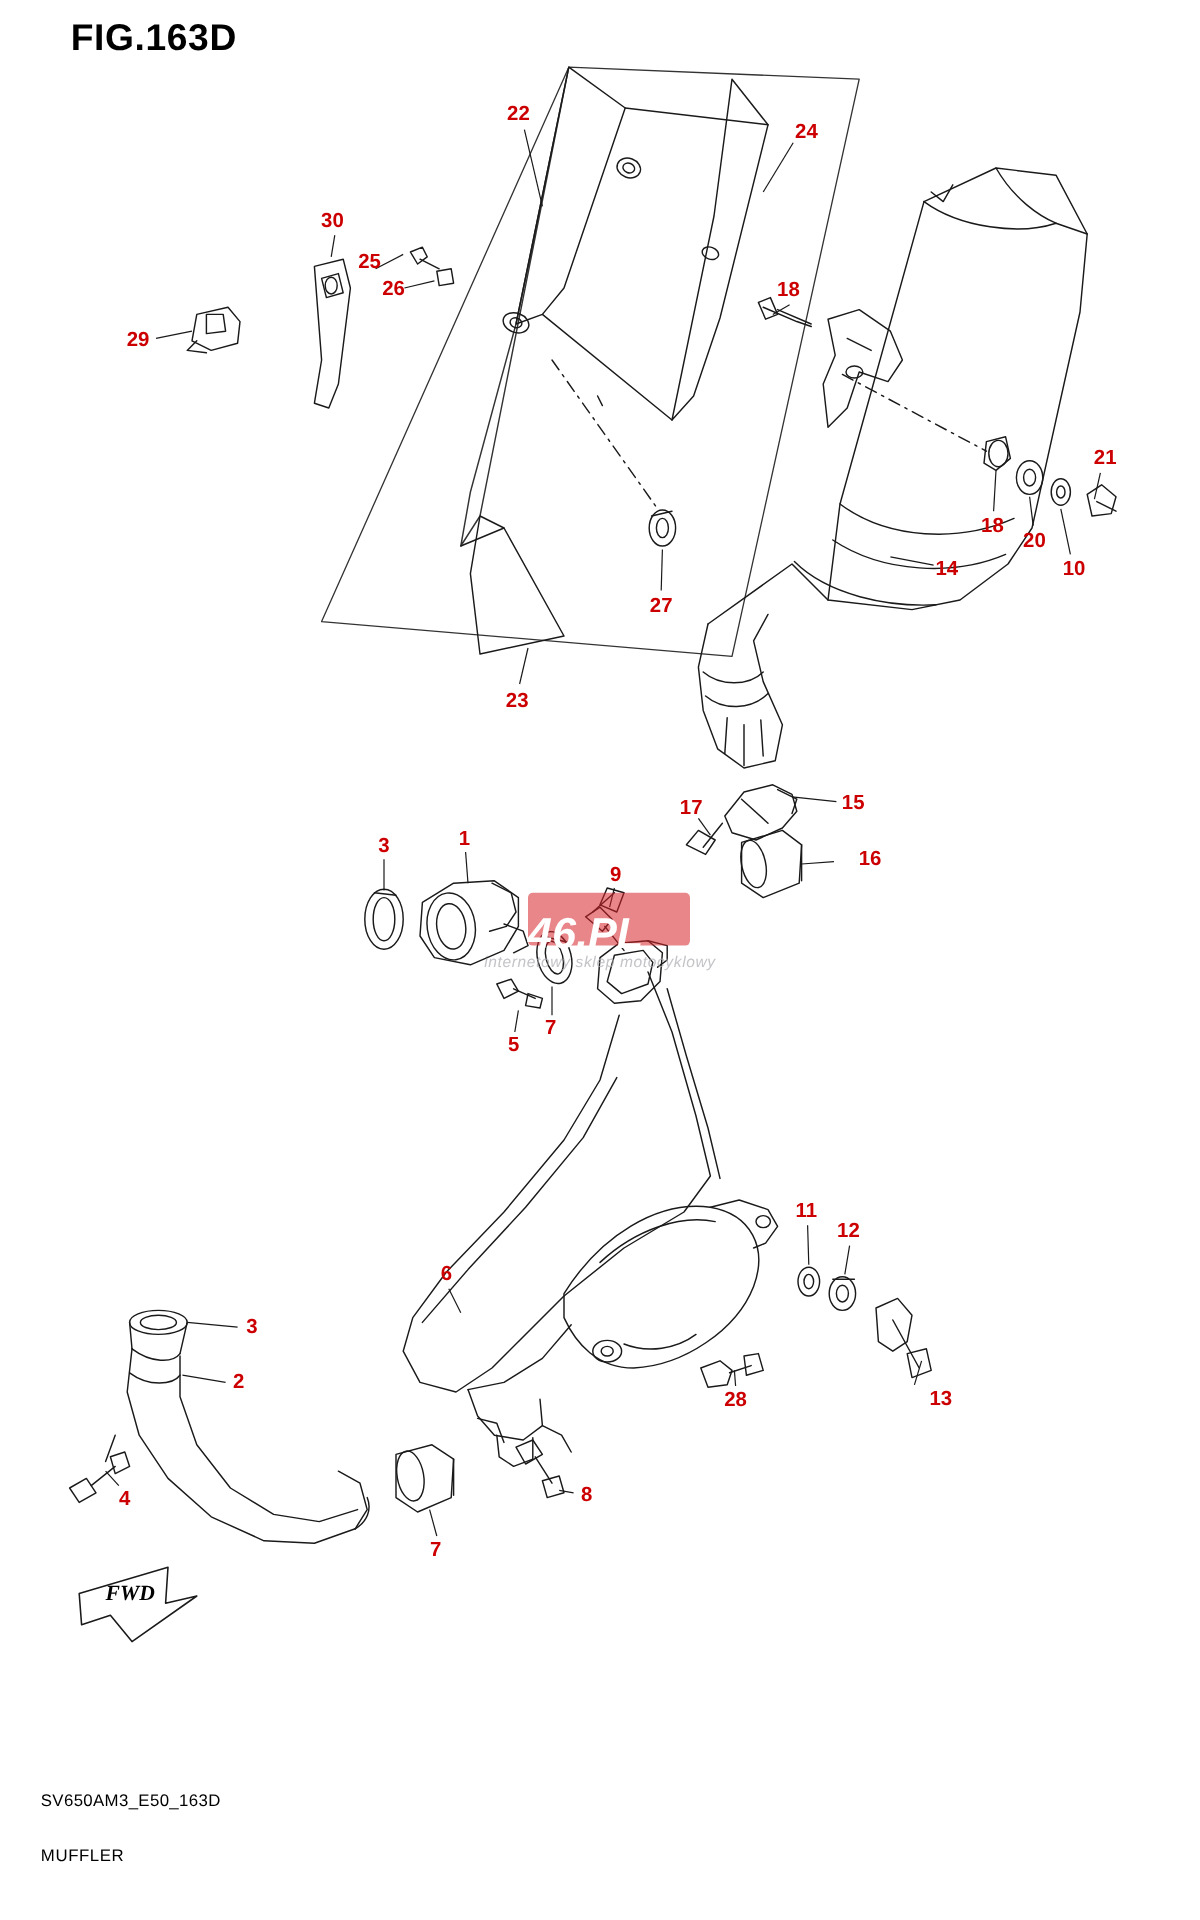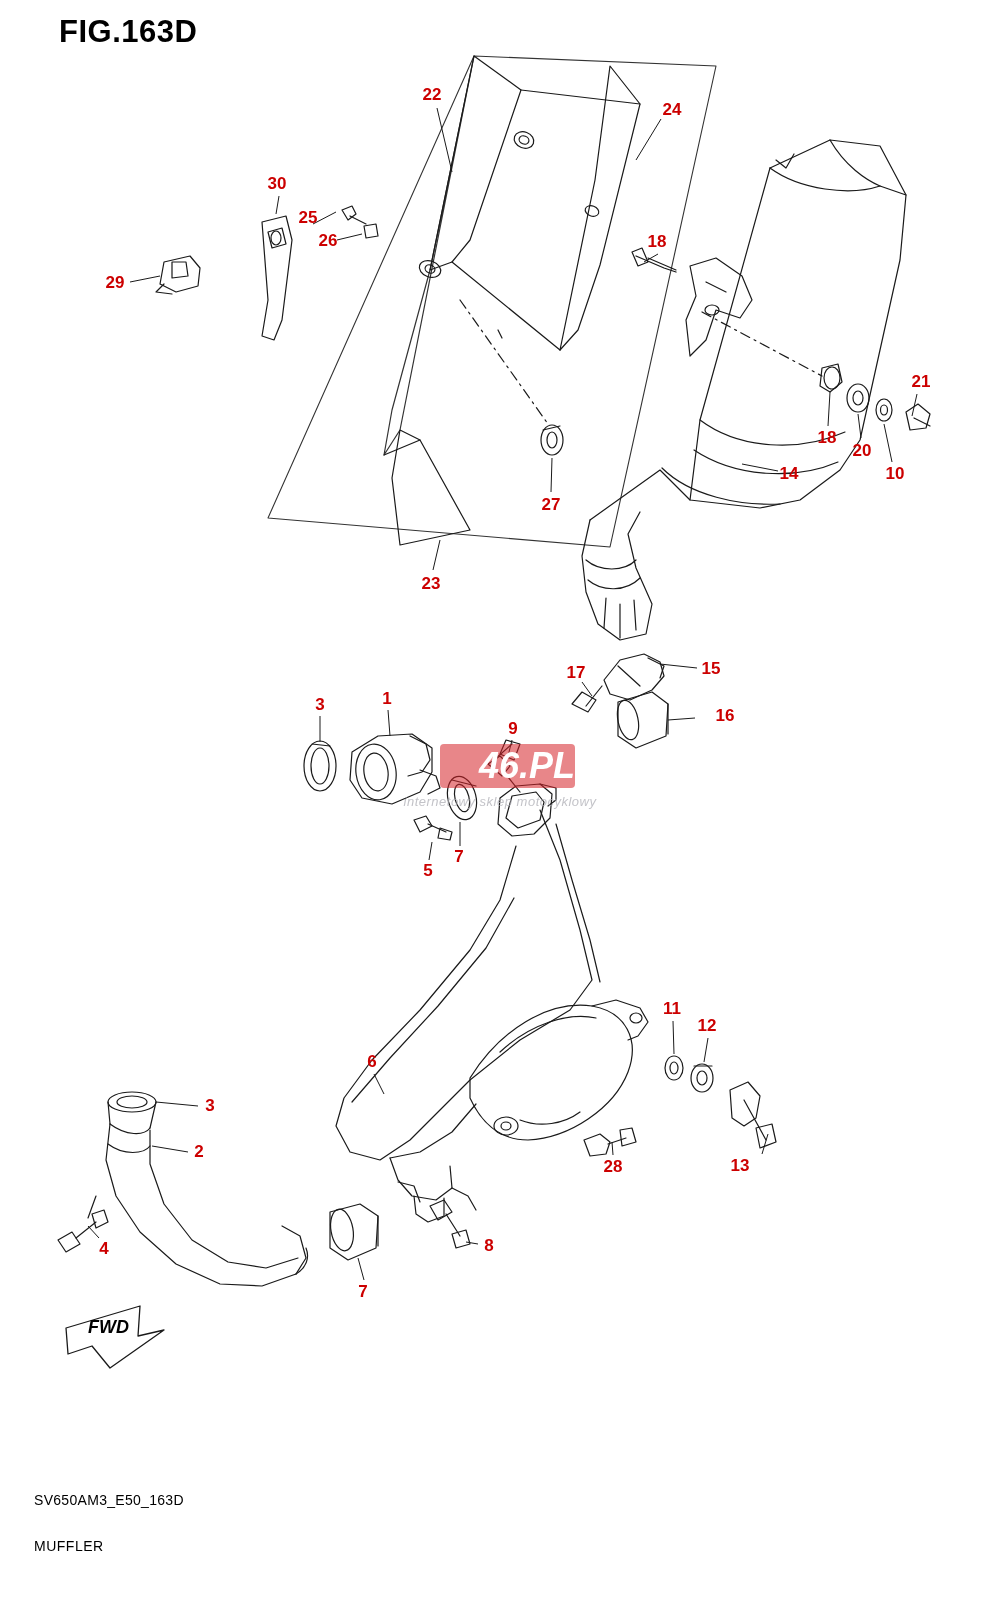--- a/index.html
+++ b/index.html
@@ -80,44 +80,46 @@
     position: absolute;
     left: 150px;
     top: 2px;
     width: 135px;
     height: 44px;
     background: rgba(214, 34, 40, 0.55);
     border-radius: 4px;
   }
   #watermark .wm-red span {
     display: block;
-    text-align: right;
+    text-align: left;
     color: #fff;
     font-size: 36px;
     font-weight: bold;
     font-style: italic;
     line-height: 44px;
+    margin-top: 12px;
   }
   #watermark .wm-sub {
     position: absolute;
     left: 0;
     top: 52px;
     width: 420px;
     text-align: center;
     font-size: 13px;
     font-style: italic;
     color: rgba(175, 175, 182, 0.75);
     letter-spacing: 0.5px;
   }
   #fwd-marker {
     position: absolute;
     left: 62px;
     top: 1300px;
     width: 90px;
     height: 62px;
+    font-family: Liberation Serif, serif;
   }
   #fwd-marker .fwd-text {
     position: absolute;
     left: 26px;
     top: 17px;
     font-size: 18px;
     font-weight: bold;
     font-style: italic;
     color: #000;
   }
@@ -399,21 +401,21 @@
     <div class="callout" style="left: 711px; top: 669px;">15</div>
     <div class="callout" style="left: 709px; top: 716px; margin-left: 16px;">16</div>
     <div class="callout" style="left: 320px; top: 705px;">3</div>
     <div class="callout" style="left: 387px; top: 699px;">1</div>
     <div class="callout" style="left: 513px; top: 729px;">9</div>
     <div class="callout" style="left: 428px; top: 871px;">5</div>
     <div class="callout" style="left: 459px; top: 857px;">7</div>
     <div class="callout" style="left: 372px; top: 1062px;">6</div>
     <div class="callout" style="left: 672px; top: 1009px;">11</div>
     <div class="callout" style="left: 707px; top: 1026px;">12</div>
-    <div class="callout" style="left: 740px; top: 1166px; text-align: center;">13</div>
+    <div class="callout" style="left: 784px; top: 1166px; text-align: center;">13</div>
     <div class="callout" style="left: 613px; top: 1167px;">28</div>
     <div class="callout" style="left: 210px; top: 1106px;">3</div>
     <div class="callout" style="left: 199px; top: 1152px;">2</div>
     <div class="callout" style="left: 104px; top: 1249px;">4</div>
     <div class="callout" style="left: 363px; top: 1292px;">7</div>
     <div class="callout" style="left: 489px; top: 1246px;">8</div>
   </div>
 
 <div id="footer-code">SV650AM3_E50_163D</div>
 <div id="footer-caption">MUFFLER</div>

